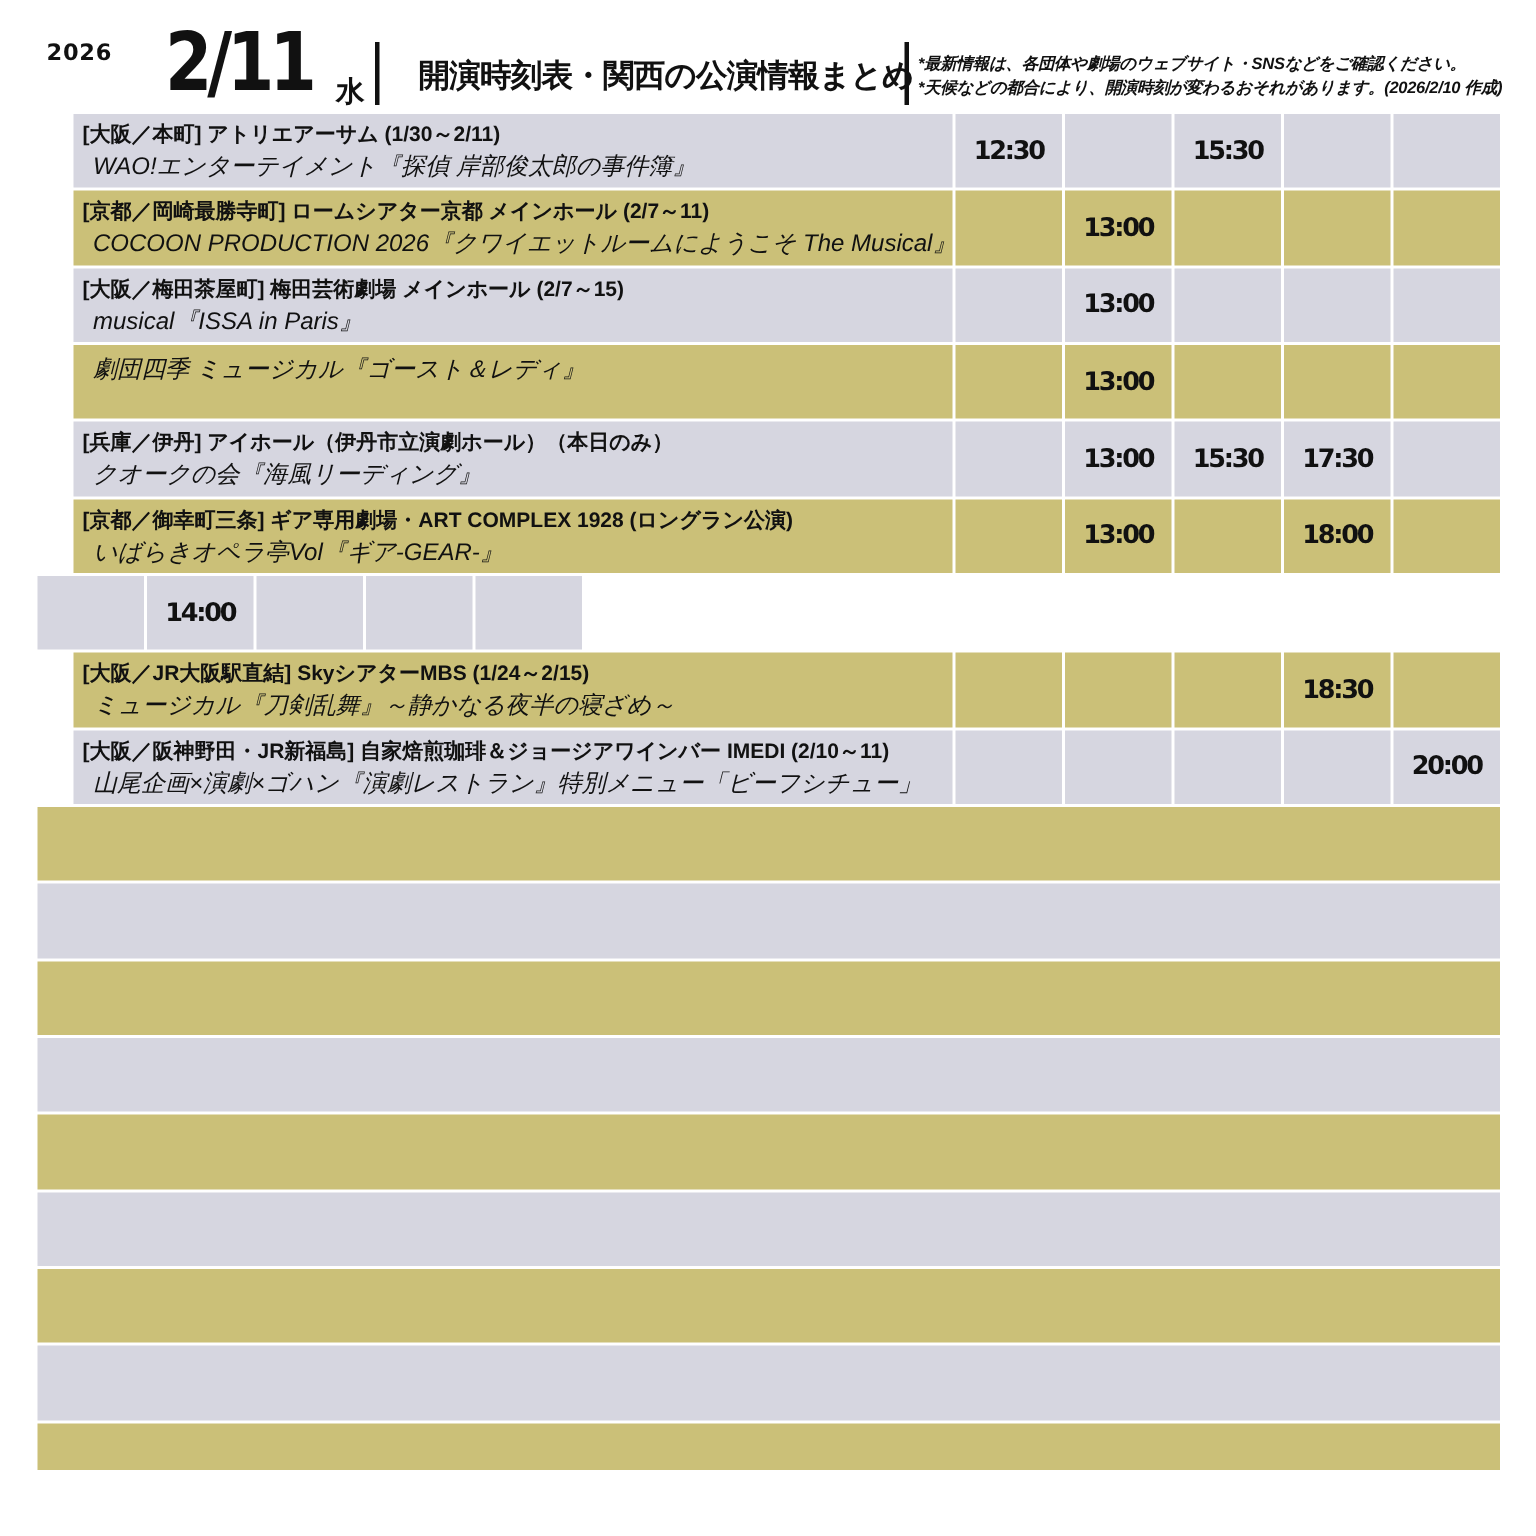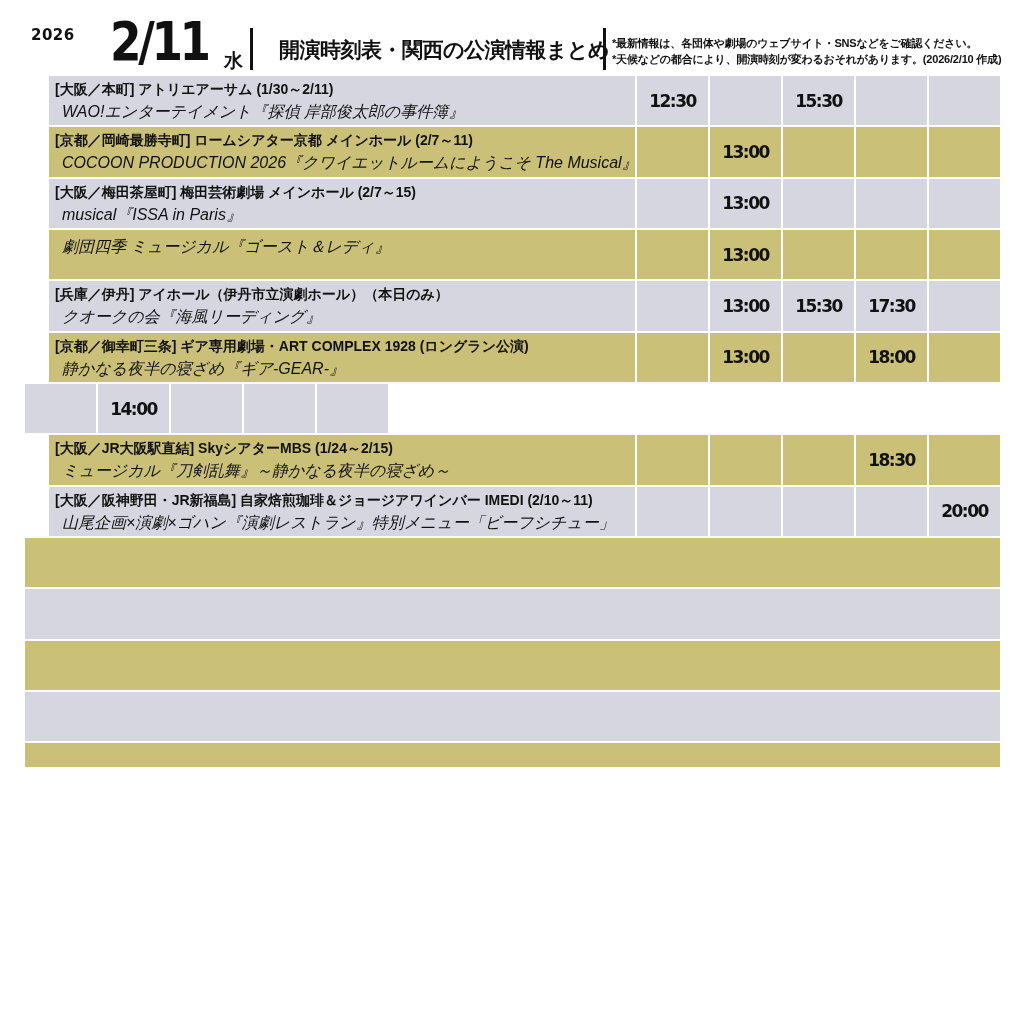--- a/index.html
+++ b/index.html
@@ -1,18 +1,18 @@
 <!DOCTYPE html>
 <html><head>
 <meta charset="utf-8">
 <style>
   html,body{margin:0;padding:0;background:#ffffff;}
   .page{
     position:relative;
-    width:1024px;height:767px;
+    width:1024px;height:980px;
     background:#ffffff;
     overflow:hidden;
     font-family:"Liberation Sans",sans-serif;
     color:#111111;
   }
   
   .hdr-year{
     position:absolute;left:31px;top:26px;
     font-family:"DejaVu Sans",sans-serif;
     font-size:15px;font-weight:700;letter-spacing:.5px;
@@ -36,20 +36,21 @@
   .hdr-title{
     position:absolute;left:262px;top:36px;
     font-size:21px;font-weight:700;letter-spacing:-.5px;
     white-space:nowrap;
     margin-left:17px;
   }
   .hdr-notes{
     position:absolute;left:612px;top:35px;width:405px;
     font-size:11px;font-weight:700;line-height:16px;letter-spacing:-.2px;
     white-space:nowrap;
+    font-style:italic;
   }
   
   .table{
     position:absolute;left:25px;top:76px;
     width:975px;height:922px;
     display:flex;flex-direction:column;gap:2px;
   }
   .row{display:flex;gap:2px;flex:1;min-height:0;}
   .row:nth-child(odd){--bg:#d6d6e0;}
   .row:nth-child(even){--bg:#cbc078;}
@@ -146,21 +147,21 @@
       <div class="cell"></div>
       <div class="cell">13:00</div>
       <div class="cell">15:30</div>
       <div class="cell">17:30</div>
       <div class="cell"></div>
     </div>
 
     <div class="row data">
       <div class="info">
         <div class="venue">[京都／御幸町三条] ギア専用劇場・ART COMPLEX 1928 (ロングラン公演)</div>
-        <div class="ptitle">静かなる夜半の寝ざめ『ギア-GEAR-』</div>
+        <div class="ptitle">いばらきオペラ亭Vol『ギア-GEAR-』</div>
       </div>
       <div class="cell"></div>
       <div class="cell">13:00</div>
       <div class="cell"></div>
       <div class="cell">18:00</div>
       <div class="cell"></div>
     </div>
 
     <div class="row data">
       <div class="cell"></div>

